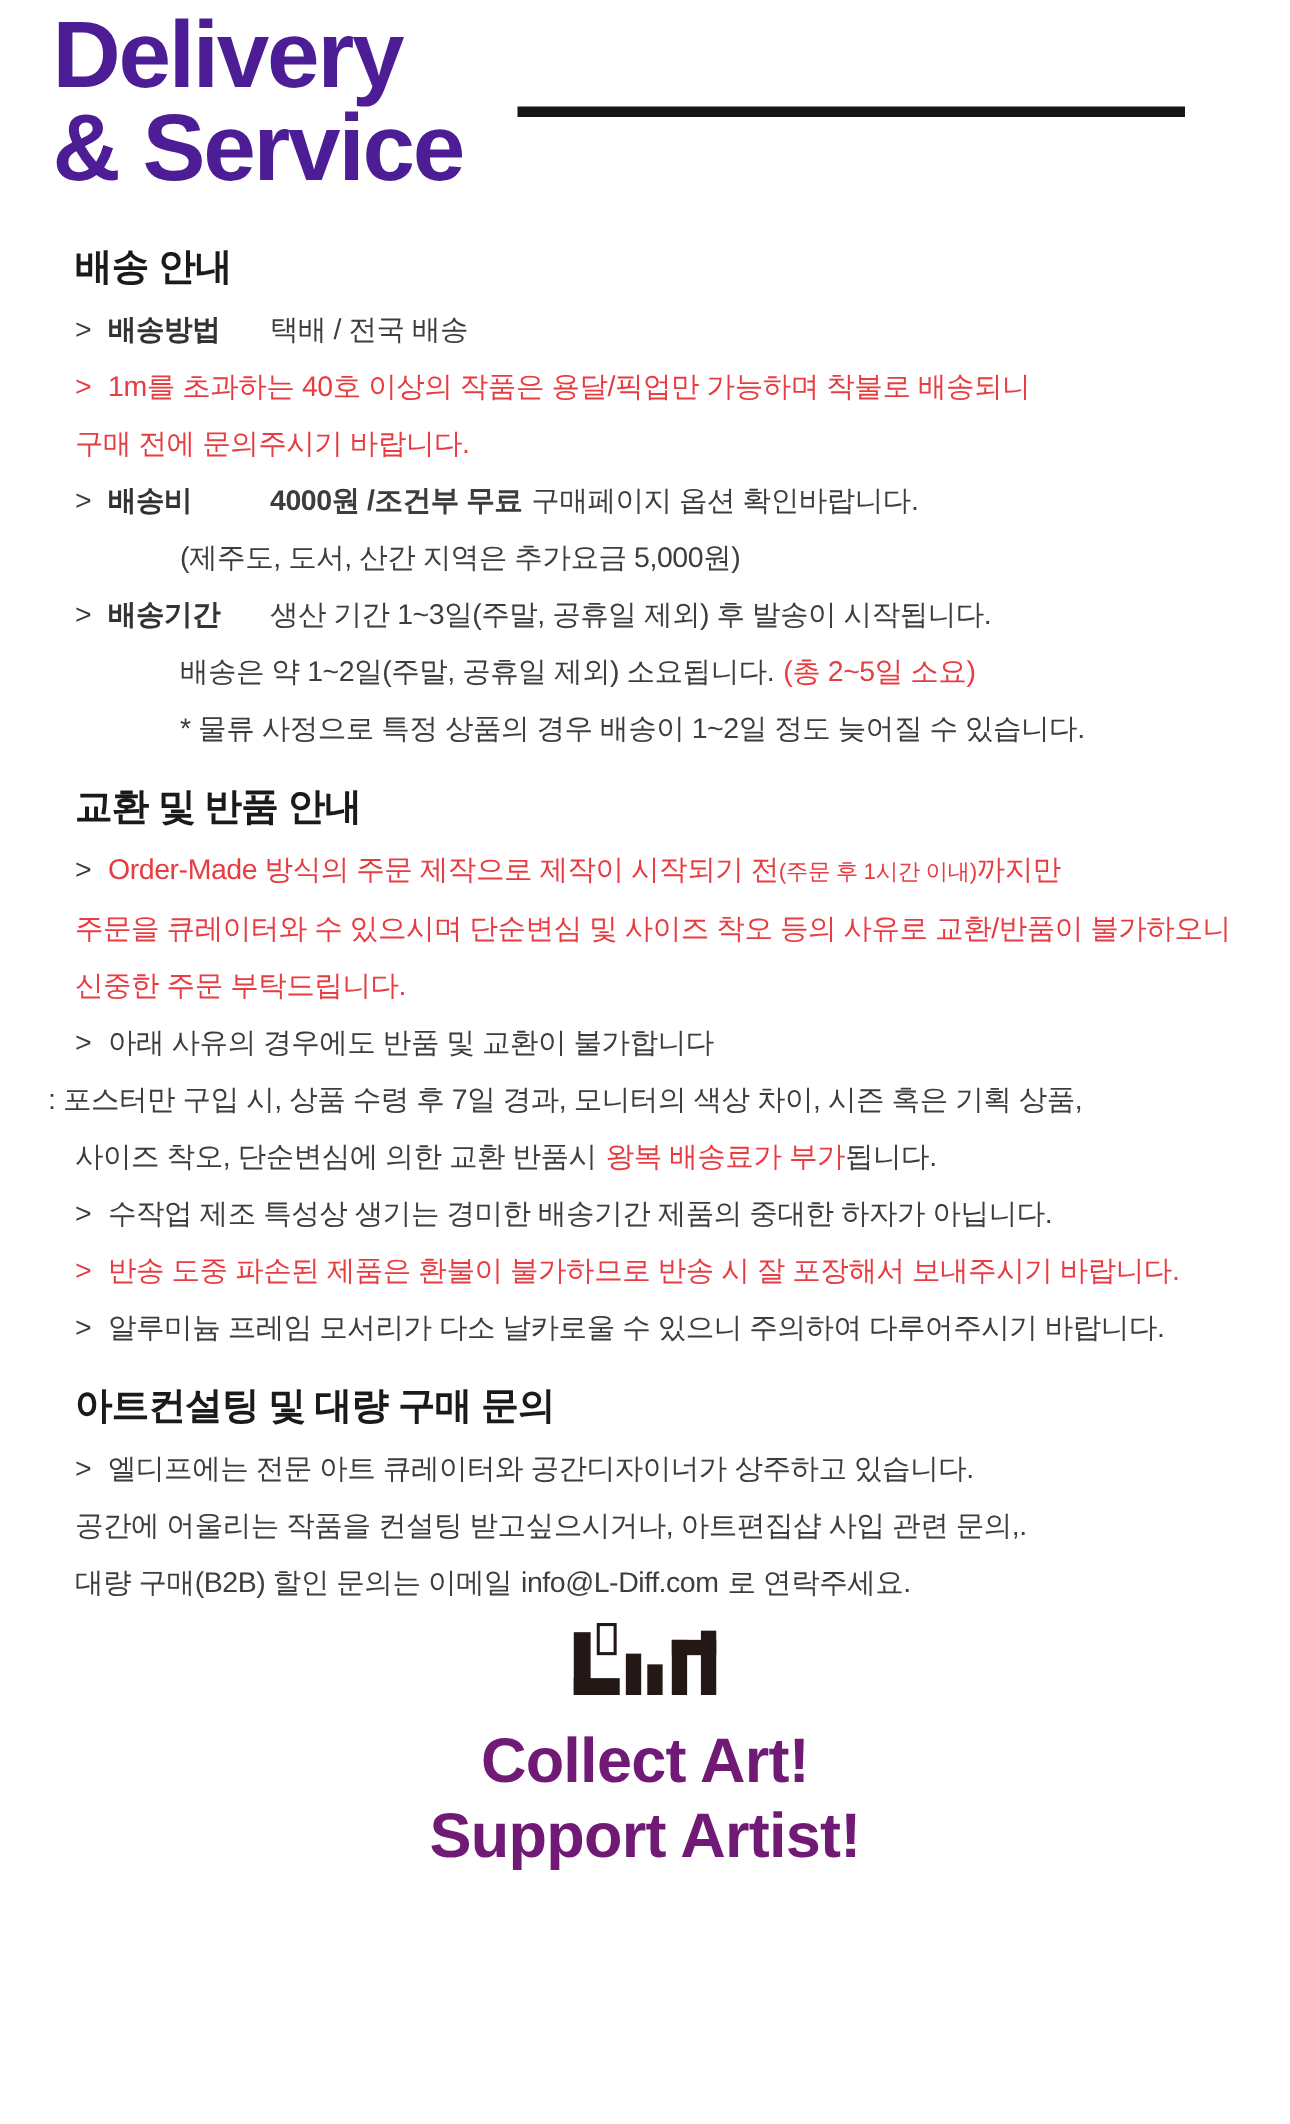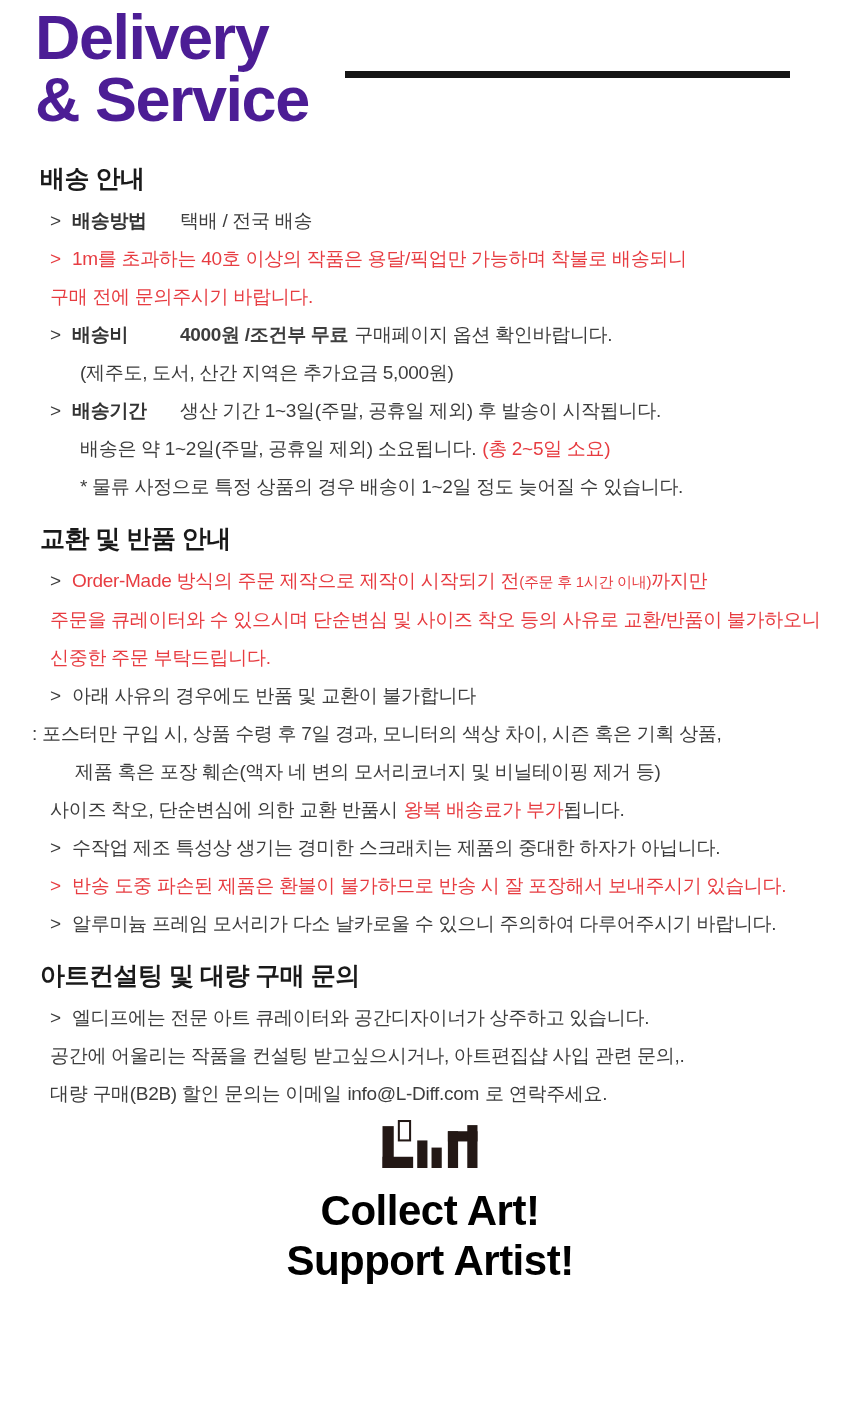--- a/index.html
+++ b/index.html
@@ -30,21 +30,21 @@
     position: absolute;
     left: 345px;
     top: 65px;
     width: 445px;
     height: 7px;
     background: #151515;
   }
 
   
   h2 {
-    margin: 0 0 16px 40px;
+    margin: 0 0 16px 50px;
     font-size: 25px;
     line-height: 29px;
     font-weight: 700;
     color: #1a1a1a;
     letter-spacing: -0.5px;
   }
   .sec-shipping { margin-top: 34px; }
   .sec-returns  { margin-top: 26px; }
   .sec-consult  { margin-top: 26px; }
 
@@ -55,36 +55,36 @@
     margin-bottom: 15px;
     letter-spacing: -0.3px;
     color: #3d3d3d;
     white-space: nowrap;
   }
   .chev { display: inline-block; width: 22px; color: #3d3d3d; }
   .lab  { display: inline-block; width: 108px; font-weight: 700; color: #333333; }
   .ind-text  { }   
   .ind-colon { padding-left: 32px; }   
   .ind-text2 { padding-left: 75px; }   
-  .ind-value { padding-left: 80px; }  
+  .ind-value { padding-left: 120px; }  
 
   .red  { color: #e73c41; }
   .bold { font-weight: 700; }
   .small { font-size: 15px; }
   .gap-l { margin-left: 6px; }
 
   
   .logo-wrap { text-align: center; margin-top: 14px; }
   .slogan {
     margin-top: 14px;
     text-align: center;
     font-size: 42px;
     line-height: 50px;
     font-weight: 700;
-    color: #000000;
+    color: #701a75;
     letter-spacing: -0.5px;
   }
 </style>
 </head>
 <body>
 
 <div class="page">
 
   <div class="hero">
     <h1><span>Delivery</span><br><span>&amp; Service</span></h1>
@@ -135,33 +135,30 @@
     <div class="line ind-text">
       <span class="red">신중한 주문 부탁드립니다.</span>
     </div>
 
     <div class="line">
       <span class="chev">&gt;</span><span>아래 사유의 경우에도 반품 및 교환이 불가합니다</span>
     </div>
     <div class="line ind-colon">
       <span>: 포스터만 구입 시, 상품 수령 후 7일 경과, 모니터의 색상 차이, 시즌 혹은 기획 상품,</span>
     </div>
-    <div class="line ind-text2">
-      <span>제품 혹은 포장 훼손(액자 네 변의 모서리코너지 및 비닐테이핑 제거 등)</span>
-    </div>
 
     <div class="line ind-text">
       <span>사이즈 착오, 단순변심에 의한 교환 반품시</span><span class="red gap-l">왕복 배송료가 부가</span><span>됩니다.</span>
     </div>
 
     <div class="line">
-      <span class="chev">&gt;</span><span>수작업 제조 특성상 생기는 경미한 스크래치는 제품의 중대한 하자가 아닙니다.</span>
+      <span class="chev">&gt;</span><span>수작업 제조 특성상 생기는 경미한 배송기간 제품의 중대한 하자가 아닙니다.</span>
     </div>
     <div class="line">
-      <span class="chev red">&gt;</span><span class="red">반송 도중 파손된 제품은 환불이 불가하므로 반송 시 잘 포장해서 보내주시기 있습니다.</span>
+      <span class="chev red">&gt;</span><span class="red">반송 도중 파손된 제품은 환불이 불가하므로 반송 시 잘 포장해서 보내주시기 바랍니다.</span>
     </div>
     <div class="line">
       <span class="chev">&gt;</span><span>알루미늄 프레임 모서리가 다소 날카로울 수 있으니 주의하여 다루어주시기 바랍니다.</span>
     </div>
   </section>
 
   <section class="sec-consult">
     <h2>아트컨설팅 및 대량 구매 문의</h2>
 
     <div class="line">

